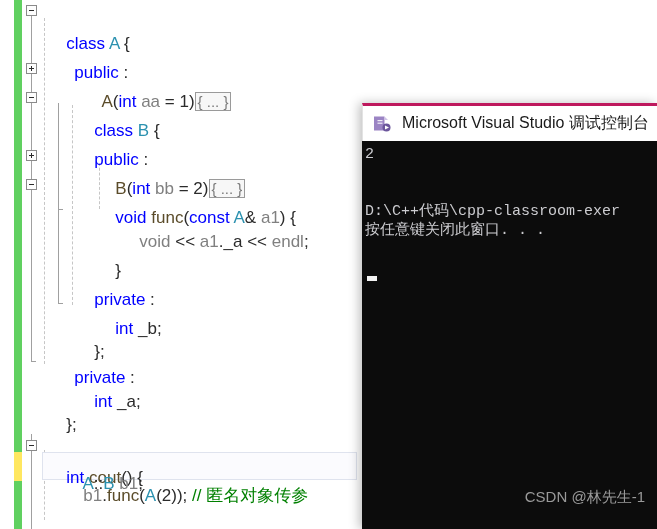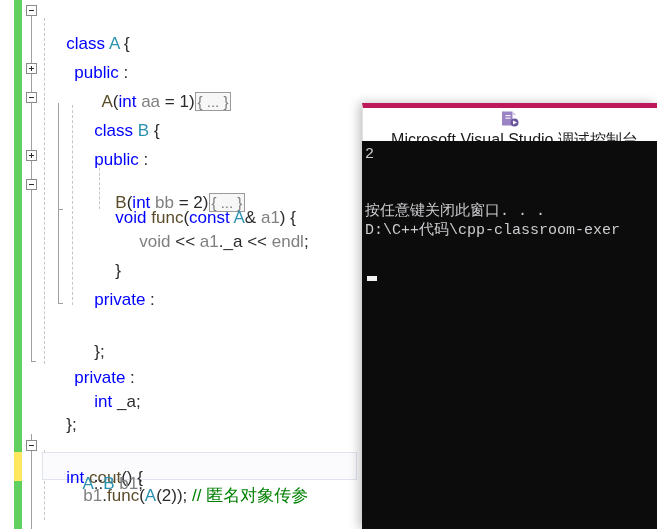--- a/index.html
+++ b/index.html
@@ -118,24 +118,23 @@
     background: #0c0c0c;
     box-shadow: -3px 0 10px rgba(0,0,0,0.25);
     overflow: hidden;
   }
   .console-title {
     height: 38px;
     background: #ffffff;
     display: flex;
     align-items: center;
     padding-left: 9px;
-    border-top: 5px solid #be185d;
+    border-top: 3px solid #be185d;
     border-left: 1px solid #e3e3e3;
     box-sizing: border-box;
-    flex-direction: column;
   }
   .console-icon {
     width: 22px; height: 22px;
     margin-right: 8px;
     flex: 0 0 auto;
   }
   .console-title-text {
     font-family: "Liberation Sans", sans-serif;
     font-size: 16px;
     color: #1a1a1a;
@@ -224,40 +223,43 @@
     </div>
 
     <div class="code-line" style="left:66px; top:87px;">
       <span class="kw">class</span><span> </span><span class="type">B</span><span> {</span>
     </div>
 
     <div class="code-line" style="left:66px; top:116px;">
       <span class="kw">public</span><span> :</span>
     </div>
 
-    <div class="code-line" style="left:87px; top:159px;">
+    <div class="code-line" style="left:87px; top:145px;">
       <span class="fn">B</span><span>(</span><span class="kw">int</span><span> </span><span class="param">bb</span><span> = </span><span class="num">2</span><span>)</span><span class="fold-inline">{ ... }</span>
     </div>
 
     <div class="code-line" style="left:87px; top:174px;">
       <span class="kw">void</span><span> </span><span class="fn">func</span><span>(</span><span class="kw">const</span><span> </span><span class="type">A</span><span>&amp; </span><span class="param">a1</span><span>) {</span>
     </div>
 
     <div class="code-line" style="left:111px; top:198px;">
       <span class="param">void</span><span> &lt;&lt; </span><span class="param">a1</span><span>.</span><span class="var">_a</span><span> &lt;&lt; </span><span class="param">endl</span><span>;</span>
     </div>
 
     <div class="code-line" style="left:87px; top:227px;">
       <span>}</span>
     </div>
 
     <div class="code-line" style="left:66px; top:256px;">
       <span class="kw">private</span><span> :</span>
     </div>
 
+    <div class="code-line" style="left:87px; top:285px;">
+      <span class="kw">int</span><span> </span><span class="var">_b;</span>
+    </div>
 
     <div class="code-line" style="left:66px; top:308px;">
       <span>};</span>
     </div>
 
     <div class="code-line" style="left:46px; top:334px;">
       <span class="kw">private</span><span> :</span>
     </div>
 
     <div class="code-line" style="left:66px; top:358px;">
@@ -299,19 +301,20 @@
           <path d="M13 12.6 L17 14.5 L13 16.4 Z" fill="#ffffff"></path>
         </svg>
       </span>
       <span class="console-title-text">Microsoft Visual Studio 调试控制台</span>
     </div>
 
     <div class="console-body">
       <div class="console-line">2</div>
       <div class="console-line console-blank"></div>
       <div class="console-line console-blank"></div>
+      <div class="console-line">D:\C++代码\cpp-classroom-exer</div>
       <div class="console-line">按任意键关闭此窗口. . .</div>
-      <div class="console-line">D:\C++代码\cpp-classroom-exer</div>
       <div class="console-cursor"></div>
+      <div class="watermark">CSDN @林先生-1</div>
     </div>
   </div>
 
 </div>
 
 </body></html>

